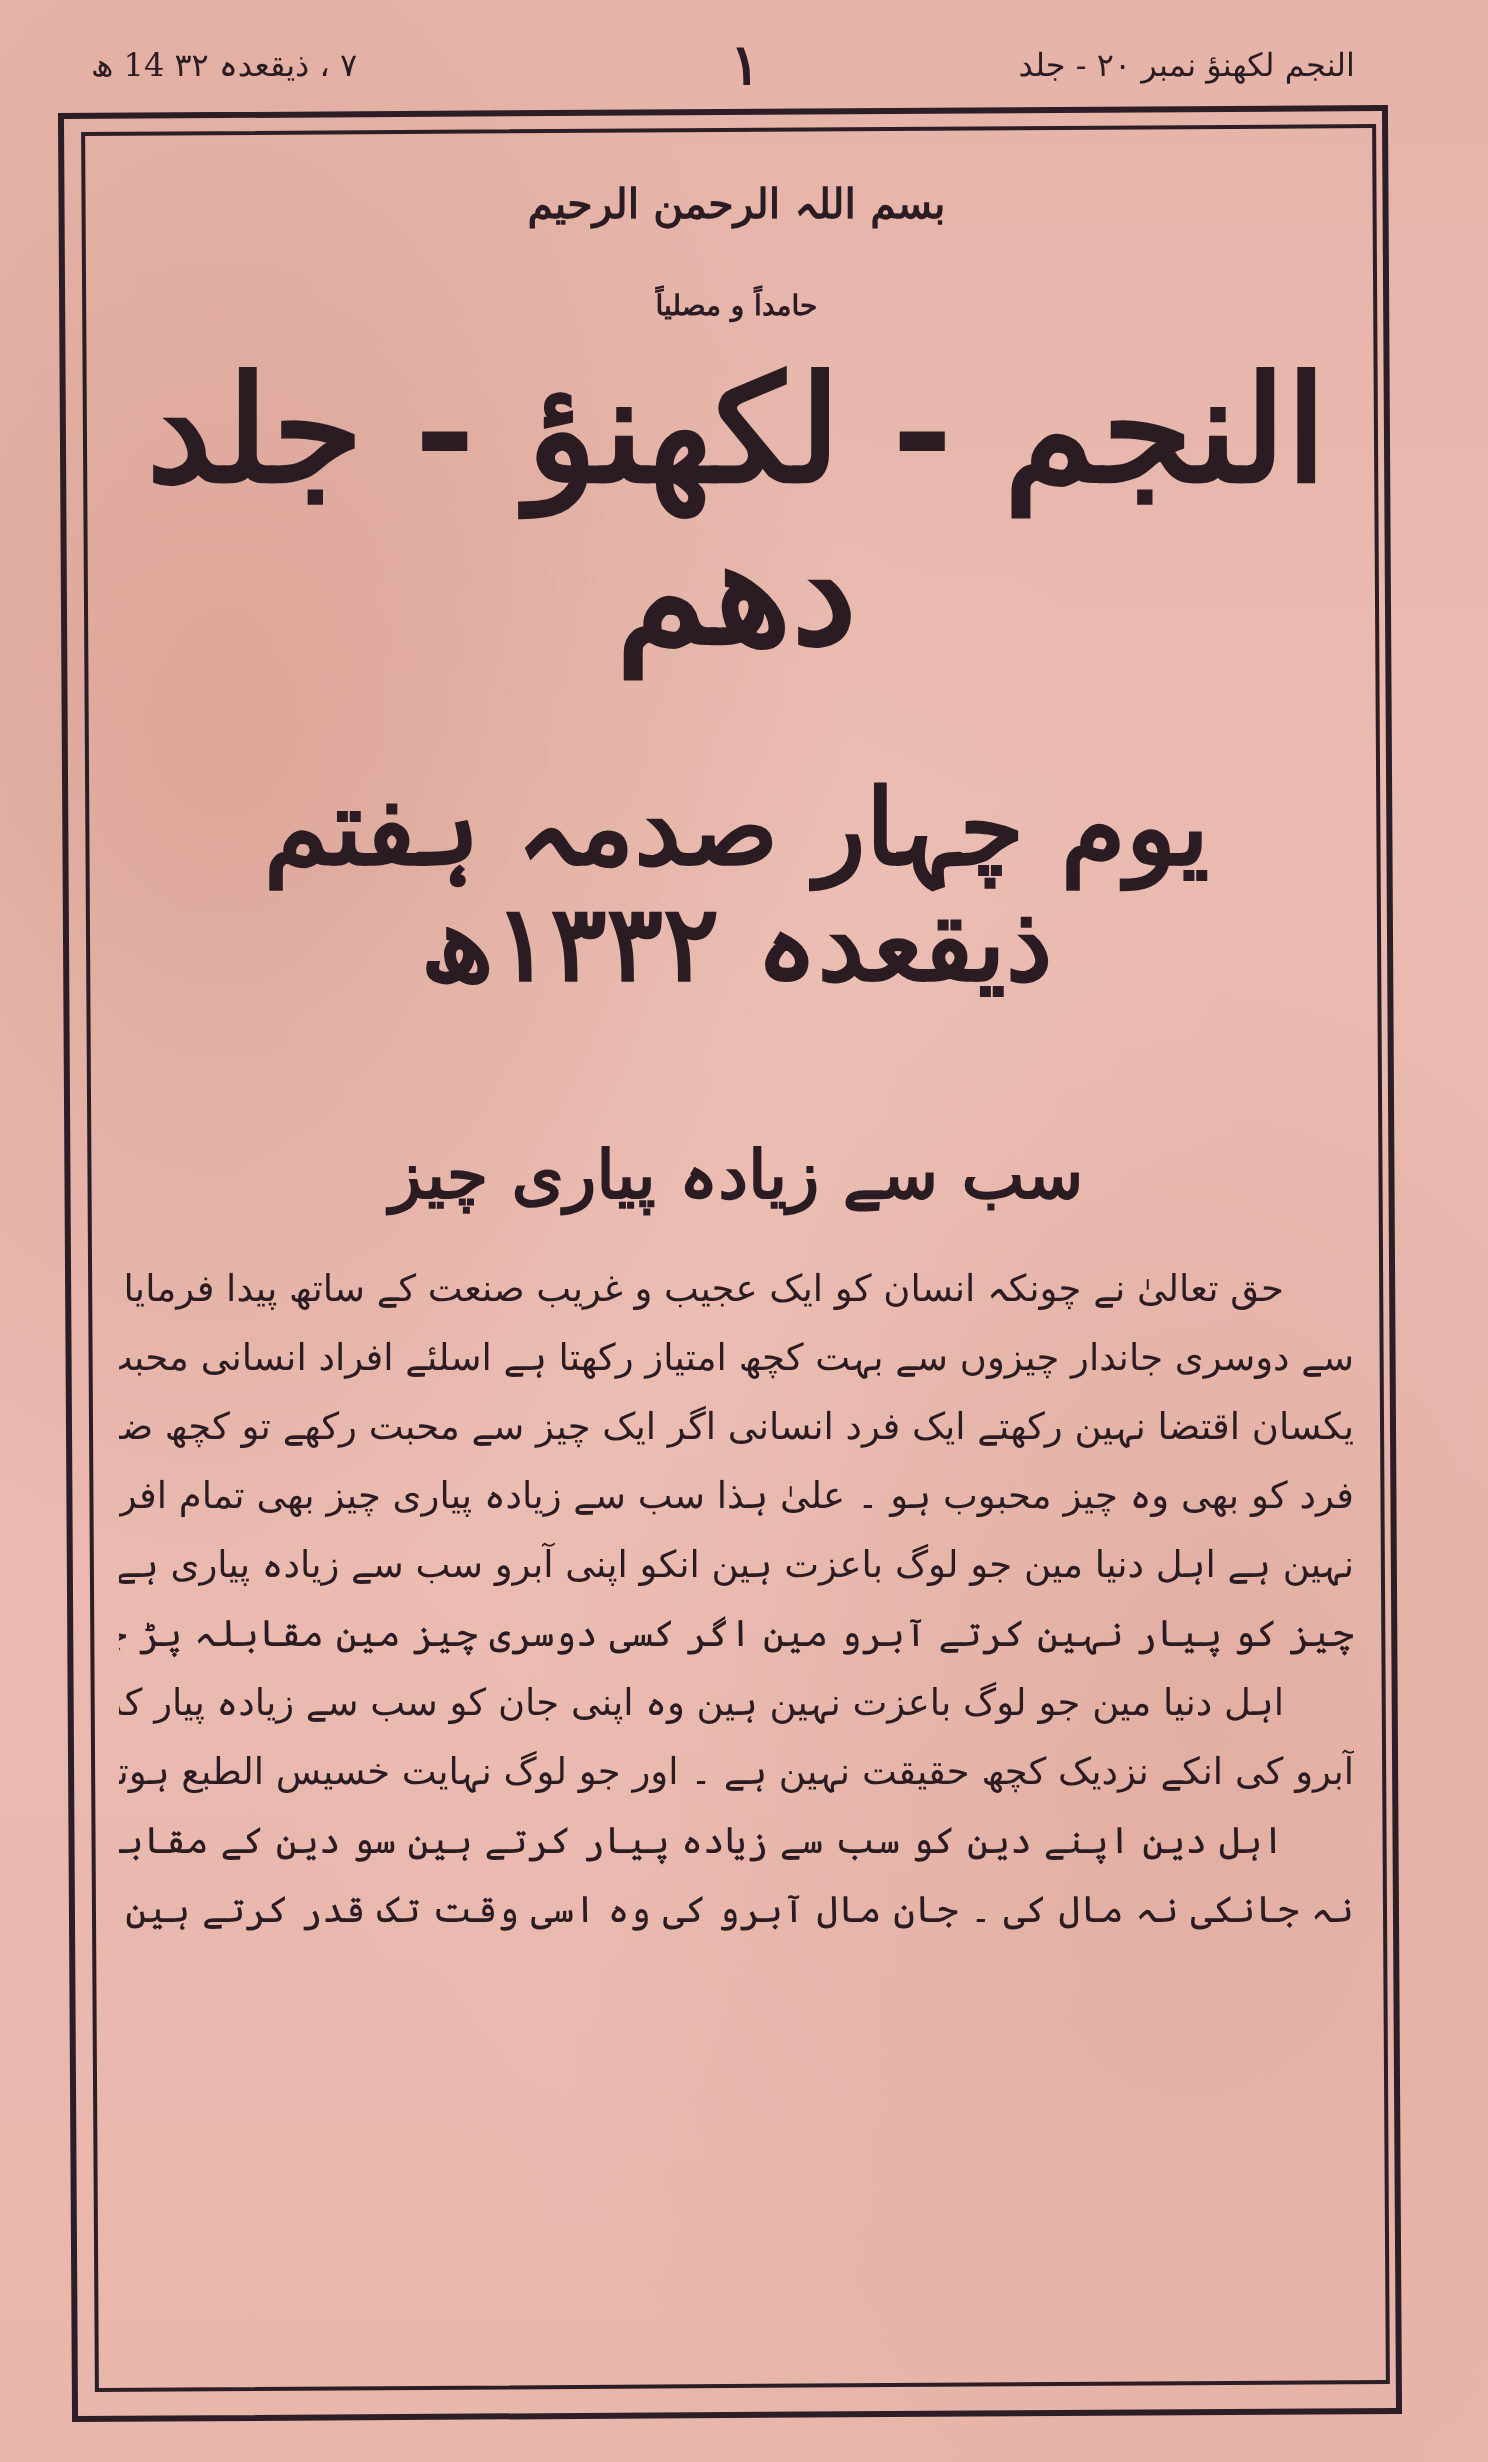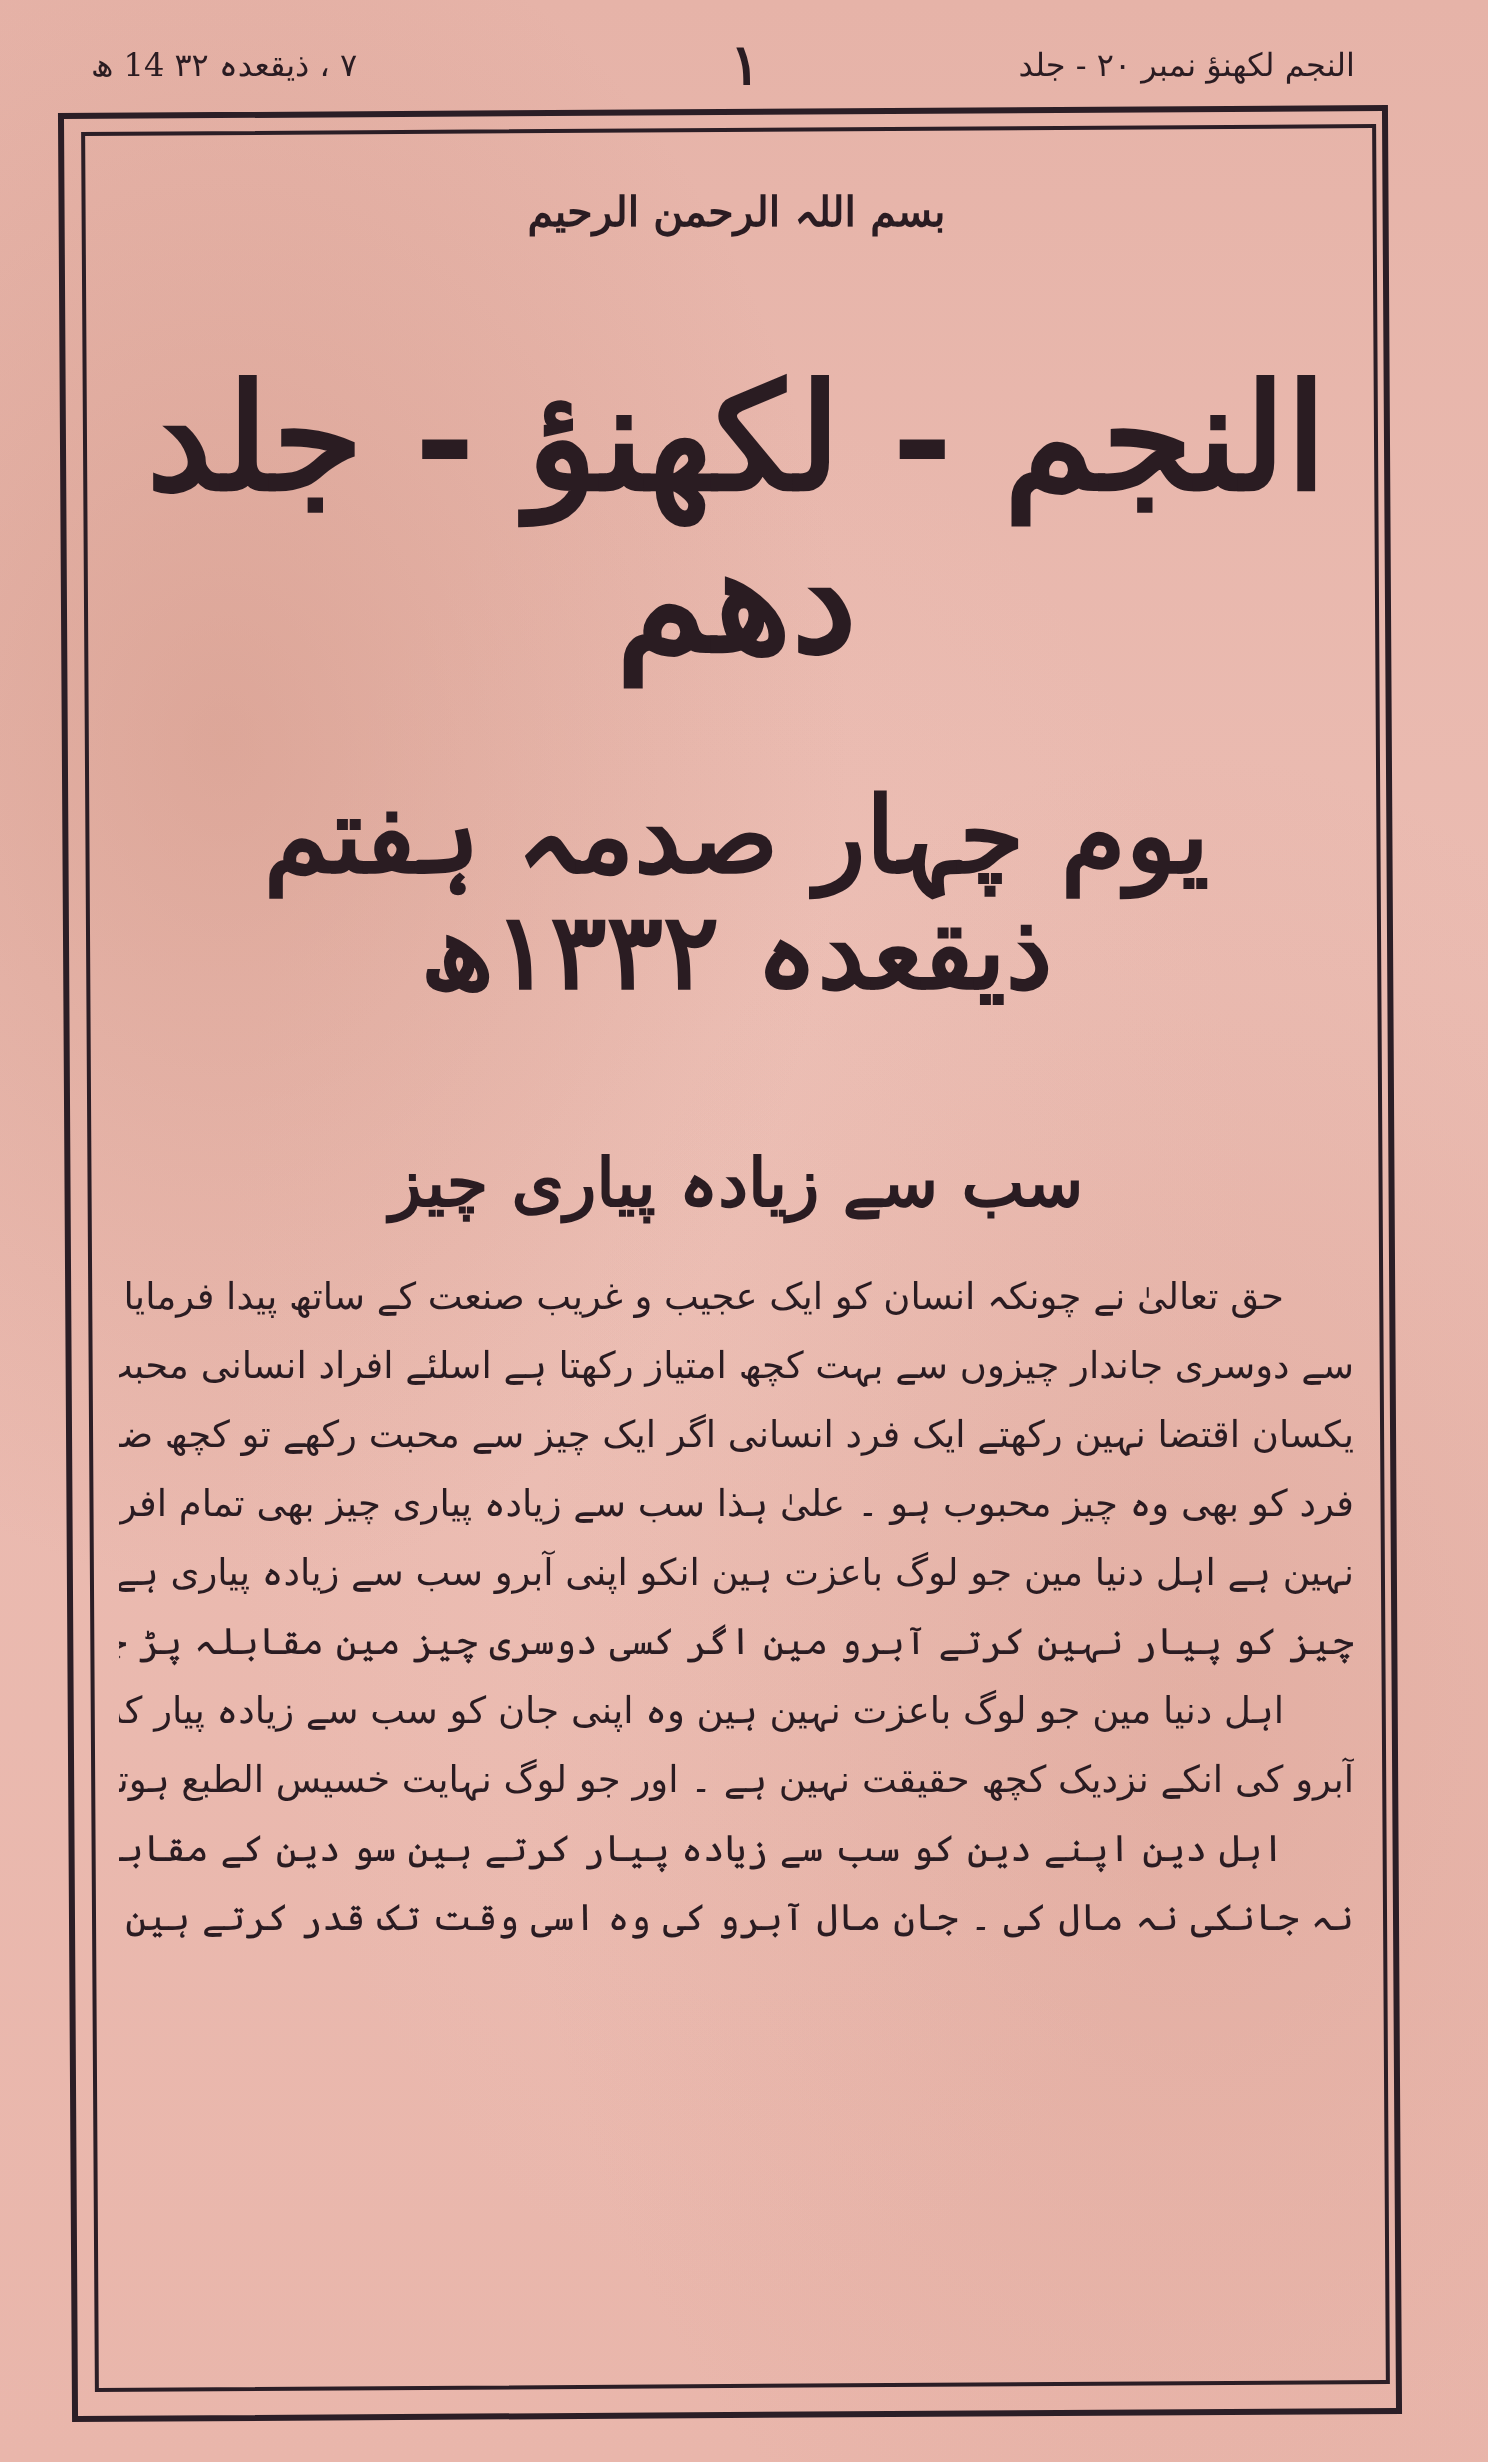--- a/index.html
+++ b/index.html
@@ -67,21 +67,21 @@
       top: 128px;
       width: 1295px;
       height: 2260px;
       border: 4.9px solid #2b1e26;
       box-sizing: border-box;
       transform: rotate(-0.35deg);
     }
     .content {
       position: absolute;
       left: 105px;
-      top: 132px;
+      top: 124px;
       width: 1263px;
       height: 2232px;
       direction: rtl;
       text-align: center;
     }
     .bismillah {
       position: absolute;
       top: 56px;
       left: 0;
       width: 1263px;
@@ -152,20 +152,21 @@
   <span class="rh-left">۷ ، ذیقعدہ ۳۲ 14 ھ</span>
   <span class="rh-center">۱</span>
   <span class="rh-right">النجم لکھنؤ نمبر ۲۰ - جلد</span>
 </div>
 
 <div class="frame-outer"></div>
 <div class="frame-inner"></div>
 
 <div class="content">
   <div class="bismillah">بسم اللہ الرحمن الرحیم</div>
+  <div class="hamdan">حامداً و مصلیاً</div>
   <div class="masthead">النجم - لکھنؤ - جلد دھم</div>
   <div class="dateline">یوم چہار صدمہ ہفتم ذیقعدہ ۱۳۳۲ھ</div>
   <div class="article-title">سب سے زیادہ پیاری چیز</div>
 
   <div class="body">
     <p class="indent">حق تعالیٰ نے چونکہ انسان کو ایک عجیب و غریب صنعت کے ساتھ پیدا فرمایا ہے جسکی وجہ</p>
     <p>سے دوسری جاندار چیزوں سے بہت کچھ امتیاز رکھتا ہے اسلئے افراد انسانی محبت و نفرت مین</p>
     <p>یکسان اقتضا نہین رکھتے ایک فرد انسانی اگر ایک چیز سے محبت رکھے تو کچھ ضروری نہین کہ دوسرے</p>
     <p>فرد کو بھی وہ چیز محبوب ہو ۔ علیٰ ہذا سب سے زیادہ پیاری چیز بھی تمام افراد انسانی کے اعتبار سے ایک</p>
     <p>نہین ہے اہل دنیا مین جو لوگ باعزت ہین انکو اپنی آبرو سب سے زیادہ پیاری ہے وہ اپنی آبرو کی بہ نسبت کسی</p>

